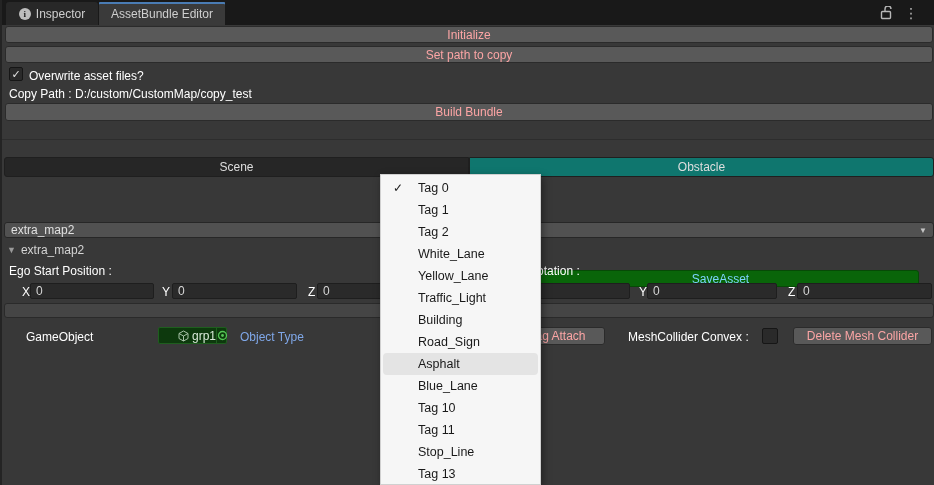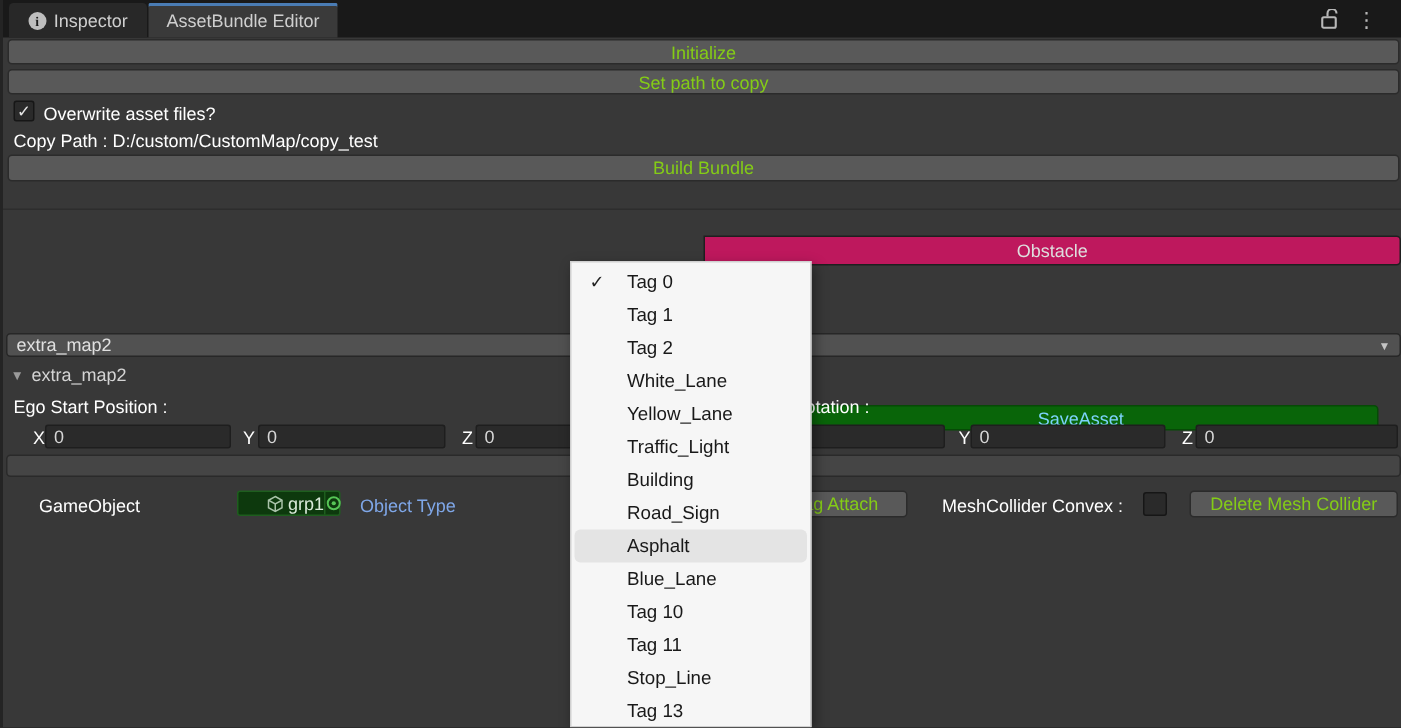--- a/index.html
+++ b/index.html
@@ -16,41 +16,41 @@
   
   .tabbar{position:absolute;left:0;top:0;width:100%;height:25px;background:#191919;}
   .tab{position:absolute;top:2px;height:23px;display:flex;align-items:center;justify-content:center;gap:5px;color:#cfcfcf;}
   .tab.inactive{left:4px;width:92px;background:#282828;border-radius:3px 3px 0 0;}
   .tab.active{left:97px;width:126px;background:#3a3a3a;box-shadow:inset 0 2px 0 #4a7cb4;border-radius:1px 1px 0 0;justify-content:center;}
   .info-icon{display:inline-flex;align-items:center;justify-content:center;width:12px;height:12px;border-radius:50%;background:#bdbdbd;color:#1c1c1c;font-size:9px;font-weight:bold;font-family:"Liberation Serif",serif;}
   .win-icons{position:absolute;right:0;top:0;height:25px;display:flex;align-items:center;gap:12px;padding-right:16px;}
   .kebab{color:#b8b8b8;font-size:14px;line-height:1;letter-spacing:0;}
 
   
-  .btn{position:absolute;background:#595959;border:1px solid #2b2b2b;border-radius:3px;color:#84cc16;display:flex;align-items:center;justify-content:center;}
+  .btn{position:absolute;background:#595959;border:1px solid #2b2b2b;border-radius:3px;color:#fca5a5;display:flex;align-items:center;justify-content:center;}
   .field{position:absolute;height:16px;background:#2a2a2a;border:1px solid #1e1e1e;border-radius:2px;color:#d6d6d6;display:flex;align-items:center;padding-left:5px;}
   .lbl{position:absolute;color:#ffffff;white-space:nowrap;}
   .chk{position:absolute;width:14px;height:14px;background:#2a2a2a;border:1px solid #161616;border-radius:2px;display:flex;align-items:center;justify-content:center;color:#e6e6e6;font-size:11px;}
   .chk .mark{visibility:hidden;}
   .chk.checked .mark{visibility:visible;}
 
   .btn-initialize{left:3px;top:26px;width:928px;height:17px;}
   .btn-setpath{left:3px;top:46px;width:928px;height:17px;}
   .btn-build{left:3px;top:103px;width:928px;height:18px;}
 
   .chk-overwrite{left:7px;top:67px;}
   .lbl-overwrite{left:27px;top:69px;}
   .lbl-copypath{left:7px;top:87px;}
 
   .separator{position:absolute;left:0;top:139px;width:100%;height:1px;background:#2d2d2d;}
 
   
   .mode-tab{position:absolute;top:157px;height:20px;display:flex;align-items:center;justify-content:center;color:#dedede;border:1px solid #1f1f1f;}
   .mode-scene{left:2px;width:465px;background:#262626;border-radius:3px 0 0 3px;}
-  .mode-obstacle{left:467px;width:465px;background:#be185d;border-radius:0 3px 3px 0;}
+  .mode-obstacle{left:467px;width:465px;background:#0f766e;border-radius:0 3px 3px 0;}
 
   
   .map-popup{position:absolute;left:2px;top:222px;width:930px;height:16px;background:#515151;border:1px solid #272727;border-radius:3px;display:flex;align-items:center;padding:0 6px;color:#e0e0e0;}
   .map-popup .arrow{margin-left:auto;font-size:8px;color:#c4c4c4;}
 
   
   .foldout{position:absolute;left:5px;top:243px;display:flex;align-items:center;gap:5px;color:#d4d4d4;}
   .foldout .tri{font-size:9px;color:#9a9a9a;}
   .btn-save{left:520px;top:242px;width:397px;height:17px;background:#096509;border:1px solid #064a06;color:#7dd3fc;margin-top:28px;}
 
@@ -110,20 +110,21 @@
   <div class="chk chk-overwrite checked">
       <span class="mark">✓</span>
     </div>
   <div class="lbl lbl-overwrite">Overwrite asset files?</div>
   <div class="lbl lbl-copypath">Copy Path : D:/custom/CustomMap/copy_test</div>
 
   <div class="btn btn-build">Build Bundle</div>
 
   <div class="separator"></div>
 
+  <div class="mode-tab mode-scene">Scene</div>
   <div class="mode-tab mode-obstacle">Obstacle</div>
 
   <div class="map-popup">
     <span>extra_map2</span>
     <span class="arrow">▼</span>
   </div>
 
   <div class="foldout">
     <span class="tri">▼</span>
     <span>extra_map2</span>

